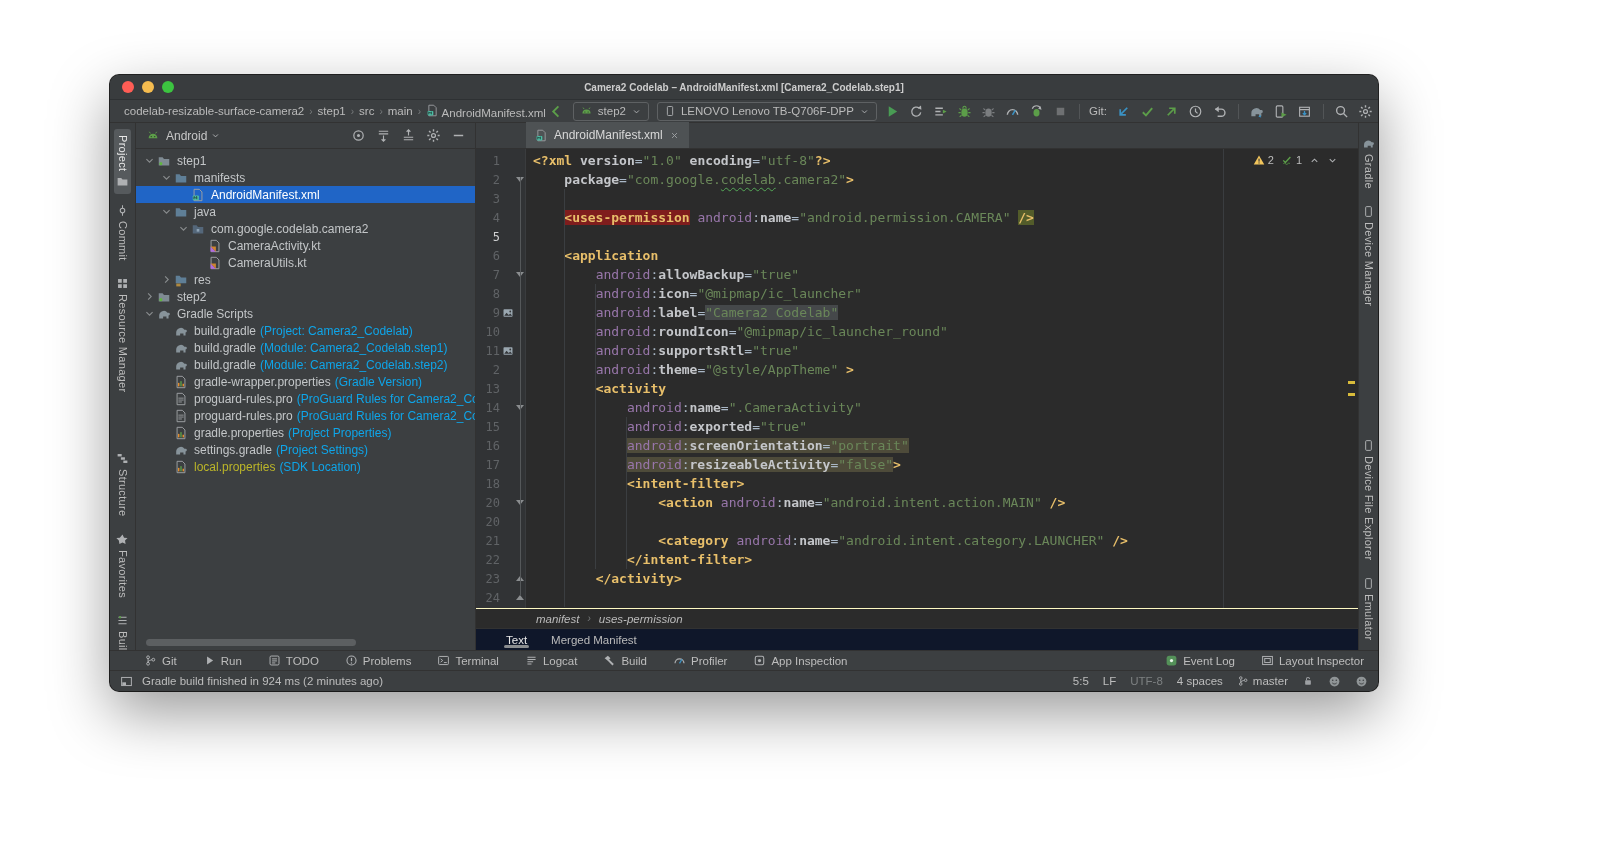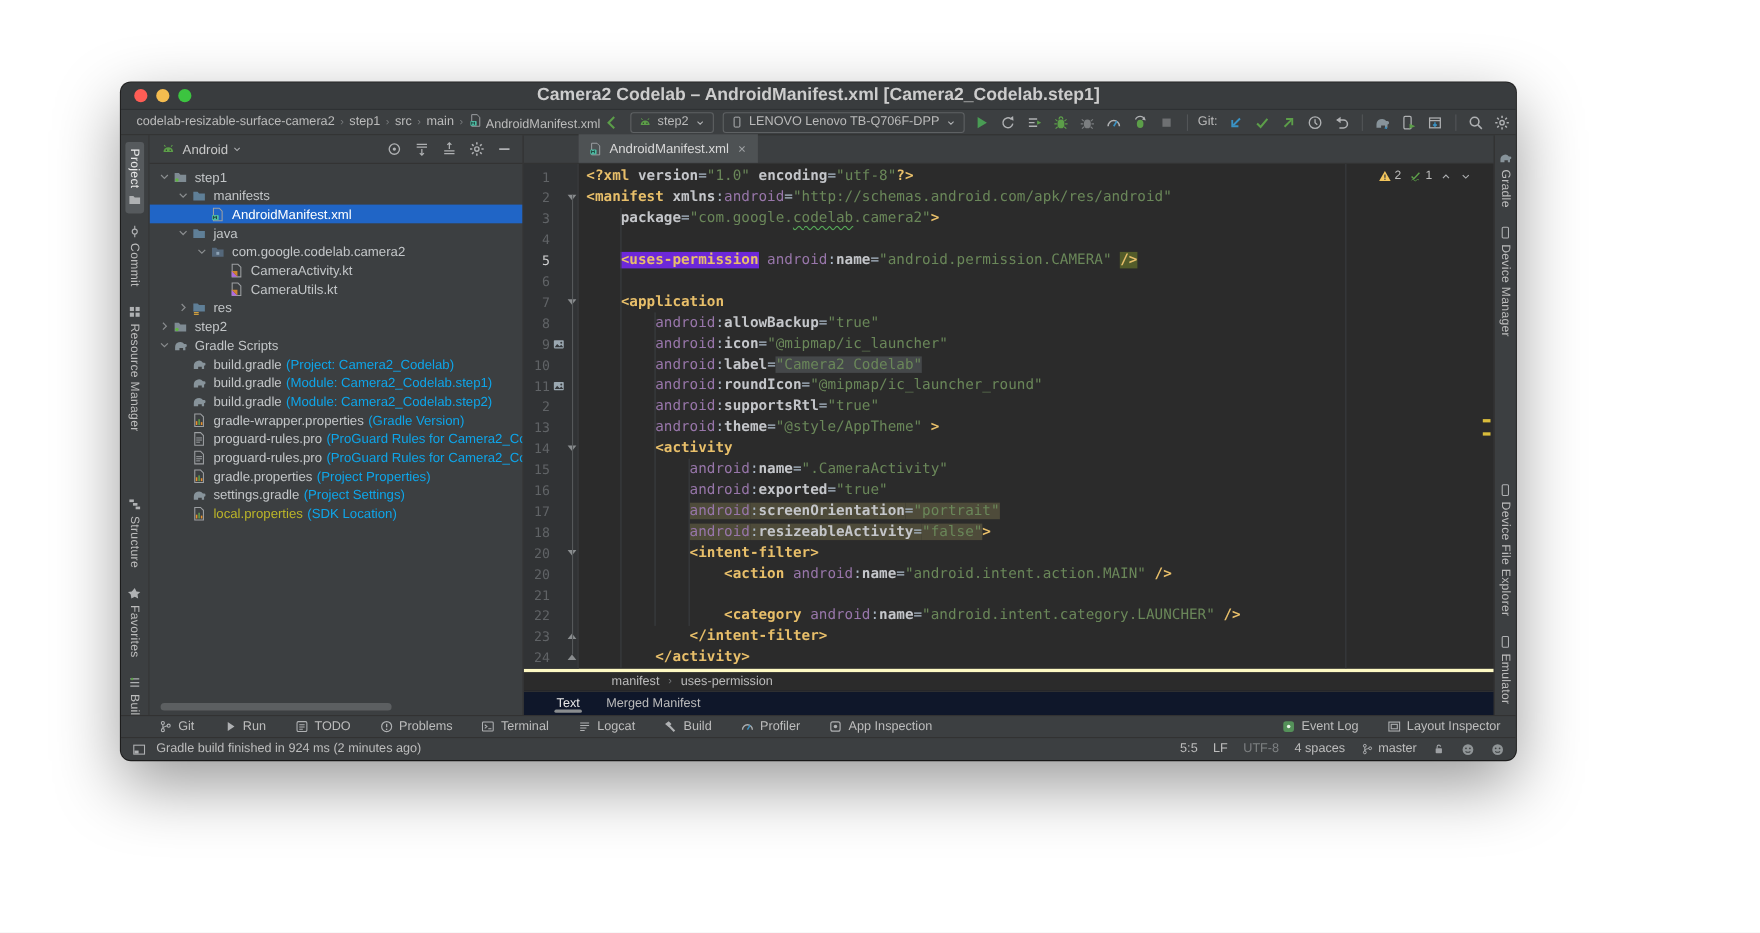--- a/index.html
+++ b/index.html
@@ -8,21 +8,21 @@
     position:absolute; left:110px; top:75px; width:1268px; height:616px;
     background:#3c3f41; border-radius:9px; overflow:hidden;
     box-shadow:0 22px 60px rgba(0,0,0,.40), 0 0 0 1px #242424;
     display:flex; flex-direction:column;
   }
   
   .titlebar { height:25px; background:#393c3e; display:flex; align-items:center; position:relative; flex:0 0 auto; border-bottom:1px solid #2e3133;}
   .traffic { display:flex; gap:8px; margin-left:12px; }
   .tl { width:12px; height:12px; border-radius:50%; }
   .tl.red{background:#ff5d55}.tl.yel{background:#f5bc4f}.tl.grn{background:#3cc440}
-  .win-title { position:absolute; left:0; right:0; text-align:center; font-size:16px; font-weight:700; color:#cdcdcd; pointer-events:none;}
+  .win-title { position:absolute; left:0; right:0; text-align:center; font-size:10px; font-weight:700; color:#cdcdcd; pointer-events:none;}
   
   .navbar { height:23px; background:#3c3f41; border-bottom:1px solid #323232; display:flex; align-items:center; padding:0 10px 0 14px; flex:0 0 auto; }
   .crumbs { display:flex; align-items:center; gap:5px; font-size:11.5px; color:#bbbbbb; white-space:nowrap;}
   .crumb-sep { color:#777a7c; font-size:10px; }
   .nav-right { margin-left:auto; display:flex; align-items:center; gap:2px; }
   .icbtn { display:flex; align-items:center; justify-content:center; width:22px; height:20px; border-radius:3px; }
   .ic { display:inline-flex; align-items:center; justify-content:center; }
   .vsep { width:1px; height:15px; background:#525557; margin:0 5px; }
   .combo { display:flex; align-items:center; gap:5px; border:1px solid #5e6163; border-radius:3px; height:19px; padding:0 6px; font-size:11.5px; color:#bbbbbb; margin:0 3px; white-space:nowrap;}
   .git-label { font-size:11.5px; color:#bbbbbb; margin:0 4px 0 2px; }
@@ -61,28 +61,28 @@
   .gnum.active { color:#cfd0d1; }
   .ganno { width:14px; display:flex; justify-content:center; margin-left:1px;}
   .gfold { width:10px; display:flex; justify-content:center;}
   .fold-open { width:0;height:0;border-left:4px solid transparent;border-right:4px solid transparent;border-top:5px solid #8a8d8f;}
   .fold-close { width:0;height:0;border-left:4px solid transparent;border-right:4px solid transparent;border-bottom:5px solid #8a8d8f;}
   .fold-line { position:absolute; left:44px; width:1px; background:#55585a;}
   .code { flex:1 1 auto; position:relative; padding:2px 0 0 7px; overflow:hidden; font-family:"DejaVu Sans Mono", monospace; font-size:13px;}
   .code-line { height:19px; line-height:19px; white-space:pre; }
   .pl { color:#a9b7c6; } .tg { color:#e8bf6a; font-weight:600;} .ns { color:#9876aa; }
   .an { color:#c4c6ca; font-weight:600;} .st { color:#6a8759; }
-  .bgA { background:#6d28d9; } .bgB { background:#535c2a; } .bgY { background:#4e4b3a; } .bgG { background:#45484a; }
+  .bgA { background:#7f1d1d; } .bgB { background:#535c2a; } .bgY { background:#4e4b3a; } .bgG { background:#45484a; }
   .wv { text-decoration:underline wavy #54a857; text-underline-offset:3px; text-decoration-thickness:1px;}
   .guide { position:absolute; width:1px; background:#3b3e41; }
   .margin-line { position:absolute; width:1px; background:#3a3d40; top:0; bottom:0;}
   .inspections { position:absolute; top:5px; right:20px; display:flex; align-items:center; gap:7px; font-size:11px; color:#bdbdbd;}
   .inspections .grp{display:flex;align-items:center;gap:3px;}
   .mark { position:absolute; right:3px; width:7px; height:3px; background:#d9bc3b;}
-  .xml-crumbs { height:20px; background:#2b2b2b; border-top:3px solid #fef9c3; display:flex; align-items:center; gap:8px; padding-left:80px; font-size:11.5px; color:#bbbbbb; flex:0 0 auto;}
+  .xml-crumbs { height:20px; background:#2b2b2b; border-top:1px solid #fef9c3; display:flex; align-items:center; gap:8px; padding-left:60px; font-size:11.5px; color:#bbbbbb; flex:0 0 auto;font-style:italic;}
   .bottom-tabs { height:22px; background:#0f172a; border-top:1px solid #323232; display:flex; align-items:stretch; padding-left:20px; gap:4px; flex:0 0 auto;}
   .btab { display:flex; align-items:center; padding:0 10px; font-size:11.5px; color:#bbbbbb; position:relative;}
   .btab.active { color:#e8e8e8; }
   .btab.active::after { content:""; position:absolute; left:8px; right:8px; bottom:2px; height:3px; background:#8a8d8f; border-radius:2px;}
   
   .tw-bar { height:20px; background:#3c3f41; border-top:1px solid #323232; display:flex; align-items:center; padding:0 14px 0 34px; flex:0 0 auto;}
   .tw-item { display:flex; align-items:center; gap:5px; font-size:11.5px; color:#bdbdbd; margin-right:26px; white-space:nowrap;}
   .tw-right { margin-left:auto; display:flex; align-items:center;}
   .tw-right .tw-item { margin-right:0; margin-left:26px;}
   .statusbar { height:21px; background:#3c3f41; border-top:1px solid #323232; display:flex; align-items:center; padding:0 10px; font-size:11.5px; color:#bdbdbd; flex:0 0 auto;}
@@ -873,21 +873,20 @@
               <span class="gnum">24</span>
               <span class="ganno"></span>
               <span class="gfold">
                 <span class="fold-close"></span>
               </span>
             </div>
             <div class="fold-line" style="top: 28px; height: 418px;"></div>
           </div>
         <div class="code" id="code">
             <div class="code-line"><span class="tg">&lt;?xml</span><span class="pl"> </span><span class="an">version</span><span class="pl">=</span><span class="st">"1.0"</span><span class="pl"> </span><span class="an">encoding</span><span class="pl">=</span><span class="st">"utf-8"</span><span class="tg">?&gt;</span></div>
-            <div class="code-line"><span class="tg">&lt;manifest</span><span class="pl"> </span><span class="an">xmlns</span><span class="pl">:</span><span class="ns">android</span><span class="pl">=</span><span class="st">"http://schemas.android.com/apk/res/android"</span></div>
             <div class="code-line"><span class="pl">    </span><span class="an">package</span><span class="pl">=</span><span class="st">"com.google.</span><span class="st wv">codelab</span><span class="st">.camera2"</span><span class="tg">&gt;</span></div>
             <div class="code-line"></div>
             <div class="code-line"><span class="pl">    </span><span class="tg bgA">&lt;uses-permission</span><span class="pl"> </span><span class="ns">android</span><span class="pl">:</span><span class="an">name</span><span class="pl">=</span><span class="st">"android.permission.CAMERA"</span><span class="pl"> </span><span class="tg bgB">/&gt;</span></div>
             <div class="code-line"></div>
             <div class="code-line"><span class="pl">    </span><span class="tg">&lt;application</span></div>
             <div class="code-line"><span class="pl">        </span><span class="ns">android</span><span class="pl">:</span><span class="an">allowBackup</span><span class="pl">=</span><span class="st">"true"</span></div>
             <div class="code-line"><span class="pl">        </span><span class="ns">android</span><span class="pl">:</span><span class="an">icon</span><span class="pl">=</span><span class="st">"@mipmap/ic_launcher"</span></div>
             <div class="code-line"><span class="pl">        </span><span class="ns">android</span><span class="pl">:</span><span class="an">label</span><span class="pl">=</span><span class="st bgG">"Camera2 Codelab"</span></div>
             <div class="code-line"><span class="pl">        </span><span class="ns">android</span><span class="pl">:</span><span class="an">roundIcon</span><span class="pl">=</span><span class="st">"@mipmap/ic_launcher_round"</span></div>
             <div class="code-line"><span class="pl">        </span><span class="ns">android</span><span class="pl">:</span><span class="an">supportsRtl</span><span class="pl">=</span><span class="st">"true"</span></div>

